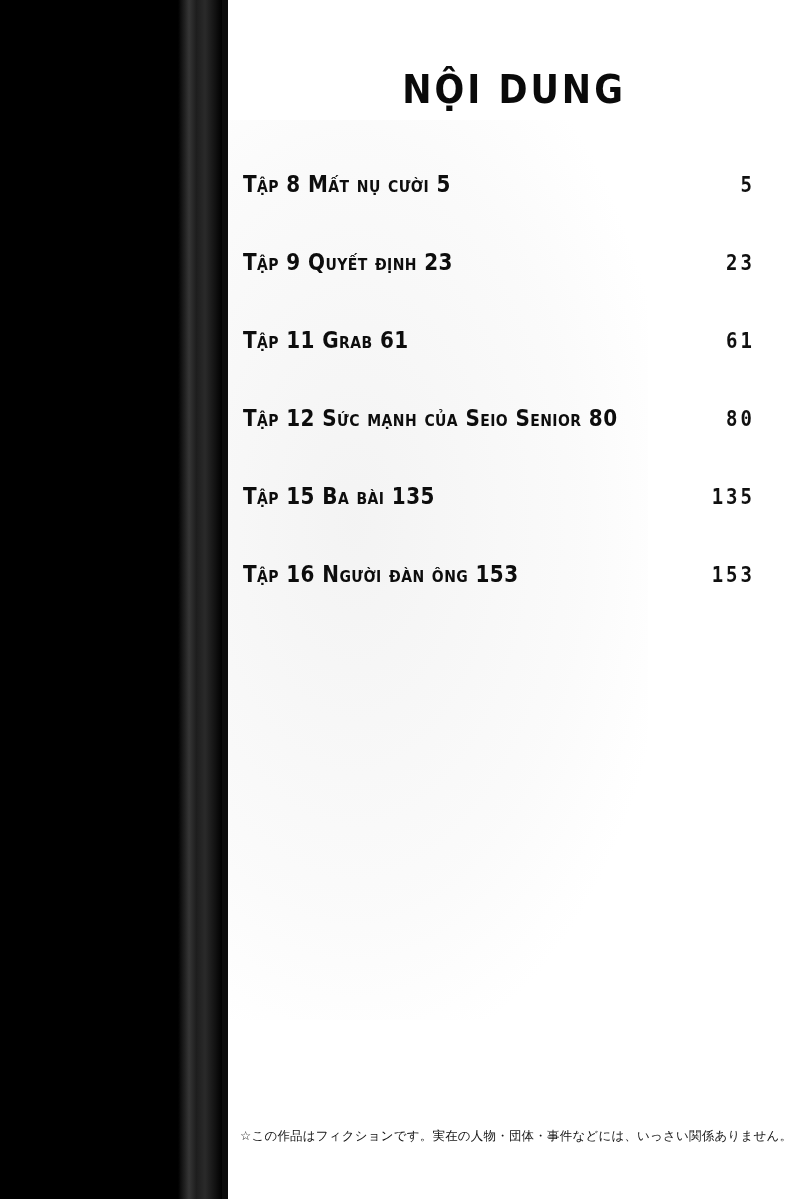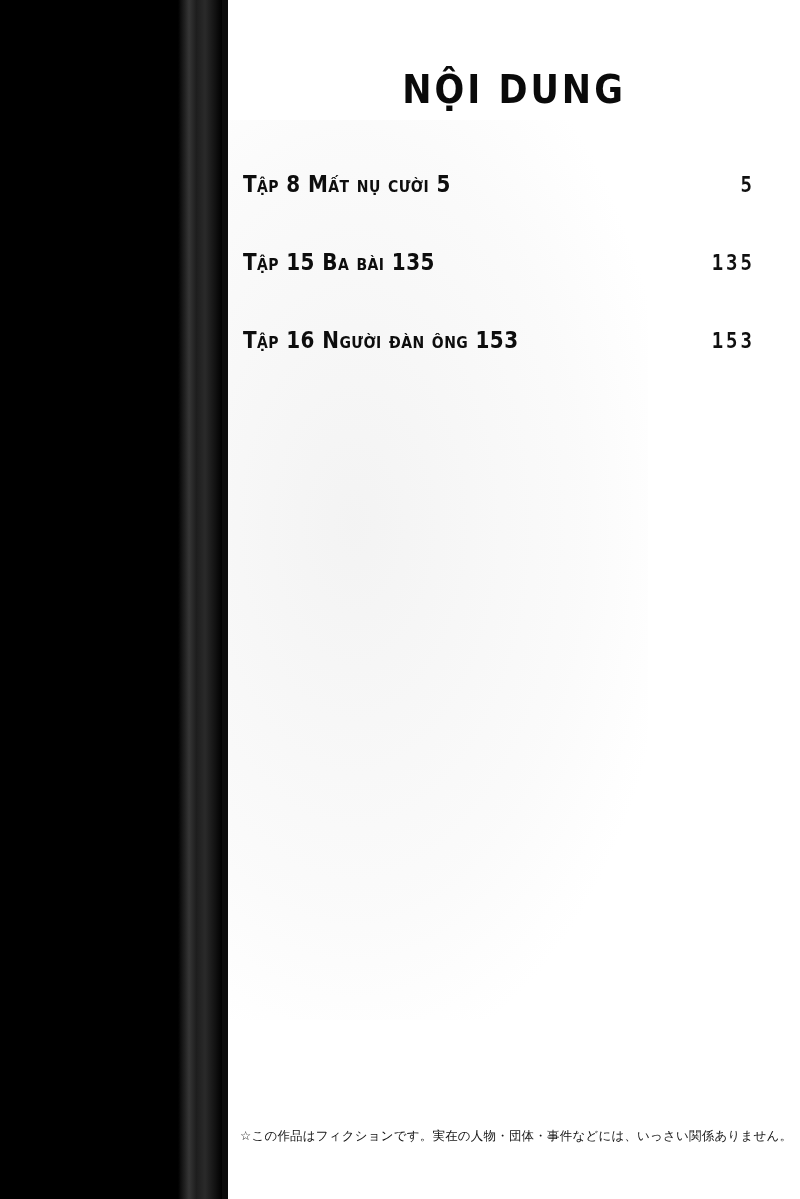--- a/index.html
+++ b/index.html
@@ -151,23 +151,35 @@
 
   <div class="title">NỘI DUNG</div>
 
   <div class="toc">
 
     <div class="toc-row">
       <div class="toc-label">Tập 8 Mất nụ cười 5</div>
       <div class="toc-page">5</div>
     </div>
 
+    <div class="toc-row">
+      <div class="toc-label">Tập 9 Quyết định  23</div>
+      <div class="toc-page">23</div>
+    </div>
 
 
+    <div class="toc-row">
+      <div class="toc-label">Tập 11 Grab 61</div>
+      <div class="toc-page">61</div>
+    </div>
 
+    <div class="toc-row">
+      <div class="toc-label">Tập 12 Sức mạnh của Seio Senior 80</div>
+      <div class="toc-page">80</div>
+    </div>
 
 
 
     <div class="toc-row">
       <div class="toc-label">Tập 15 Ba bài 135</div>
       <div class="toc-page">135</div>
     </div>
 
     <div class="toc-row">
       <div class="toc-label">Tập 16 Người đàn ông 153</div>

